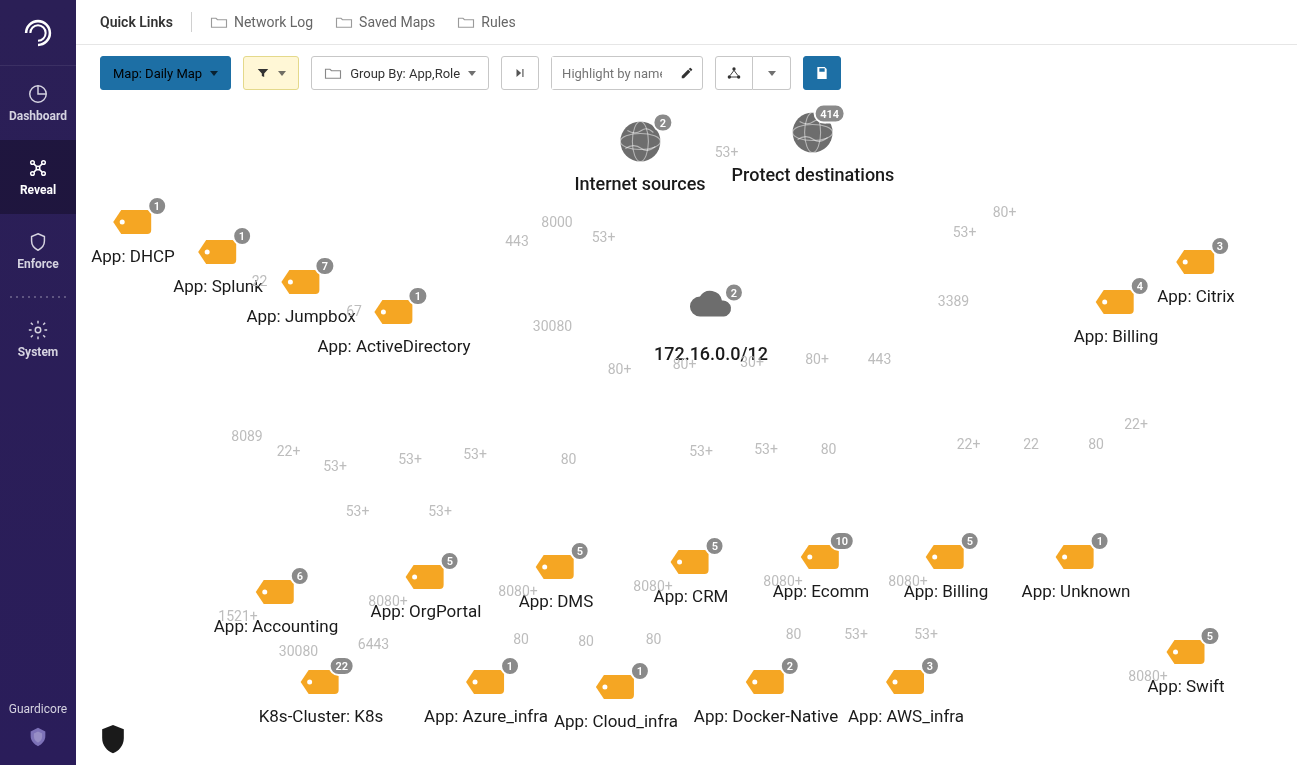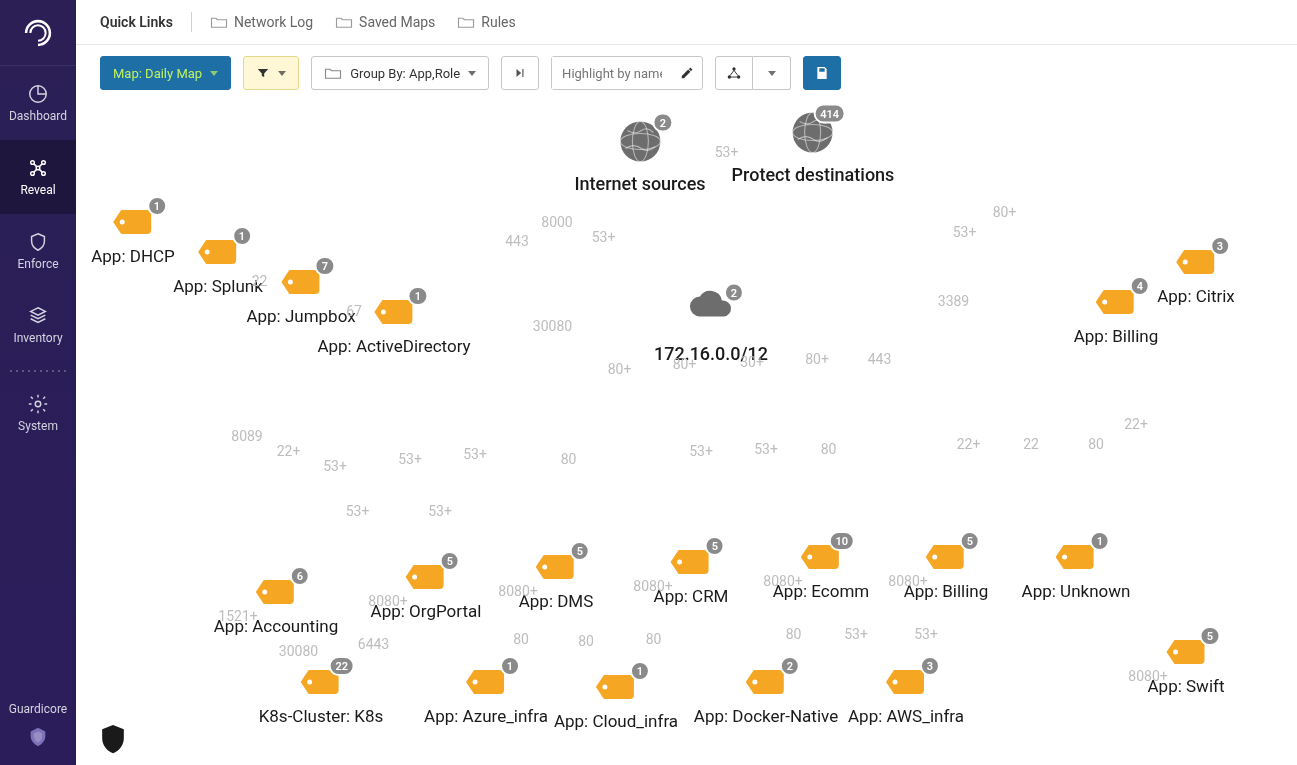--- a/index.html
+++ b/index.html
@@ -3,41 +3,41 @@
 <meta charset="utf-8">
 <style>
   * { box-sizing: border-box; margin: 0; padding: 0; font-family: -apple-system, BlinkMacSystemFont, "Segoe UI", Roboto, Arial, sans-serif; }
   html, body { width: 1297px; height: 765px; overflow: hidden; background: #fff; }
   .app { display: flex; width: 100%; height: 100%; }
 
   
   .sidebar { width: 76px; background: #2a1d5a; background: linear-gradient(180deg,#2b1f56 0%,#2a1d5a 100%); display: flex; flex-direction: column; align-items: center; color: #fff; }
   .logo { width: 76px; height: 66px; display:flex; align-items:center; justify-content:center; border-bottom:1px solid rgba(255,255,255,0.08);}
   .logo svg { width: 34px; height: 34px; }
-  .nav { display:flex; flex-direction:column; width:100%; }
+  .nav { display:flex; flex-direction:column; width:100%;font-weight:bold; }
   .nav-item { display:flex; flex-direction:column; align-items:center; justify-content:center; gap:4px; height:74px; color:#d5d3e0; cursor:pointer; font-size:12px; }
   .nav-item.active { background: rgba(0,0,0,0.28); color:#fff; }
   .nav-item svg { width:22px; height:22px; fill:none; stroke:currentColor; stroke-width:1.6; }
   .nav-spacer { flex:1; }
   .nav-footer { display:flex; flex-direction:column; align-items:center; gap:10px; padding-bottom:14px; color:#d5d3e0; font-size:12px;}
   .dots { width:60px; height:6px; margin:6px 0 2px; background-image: radial-gradient(circle, rgba(255,255,255,0.25) 1px, transparent 1px); background-size: 6px 6px; }
 
   
   .main { flex:1; display:flex; flex-direction:column; }
   .quickbar { height:45px; border-bottom:1px solid #e6e6e6; display:flex; align-items:center; padding:0 24px; gap:18px; font-size:14px; color:#333; }
   .quickbar .ql-label { font-weight:600; }
   .quickbar .divider { width:1px; height:20px; background:#d0d0d0; }
   .ql-link { display:flex; align-items:center; gap:6px; color:#666; cursor:pointer; }
   .folder-ic { width:18px; height:14px; }
 
   
   .toolbar { height:56px; display:flex; align-items:center; gap:12px; padding:0 24px; }
   .btn { display:inline-flex; align-items:center; gap:8px; height:34px; padding:0 12px; border:1px solid #c7c7c7; border-radius:3px; background:#fff; font-size:13px; color:#333; cursor:pointer; }
   .btn .caret { width:0;height:0;border-left:4px solid transparent;border-right:4px solid transparent;border-top:5px solid currentColor; opacity:.7;}
-  .btn-primary { background:#1d6fa5; border-color:#1d6fa5; color:#bef264; }
+  .btn-primary { background:#1d6fa5; border-color:#1d6fa5; color:#000000; }
   .btn-filter { background:#fff7d6; border-color:#e4d98b; }
   .btn-icon { width:38px; justify-content:center; padding:0; }
   .btn-save { background:#1d6fa5; border-color:#1d6fa5; color:#fff; width:38px; justify-content:center; padding:0;}
   .highlight-wrap { display:flex; align-items:center; border:1px solid #c7c7c7; border-radius:3px; height:34px; background:#fff;}
   .highlight-wrap input { border:none; outline:none; height:32px; padding:0 10px; font-size:13px; width:120px; }
   .highlight-wrap .pencil { width:30px; display:flex; align-items:center; justify-content:center; color:#333;}
   .btn-group { display:flex; }
   .btn-group .btn { border-radius:0; }
   .btn-group .btn:first-child { border-top-left-radius:3px; border-bottom-left-radius:3px; }
   .btn-group .btn:last-child { border-top-right-radius:3px; border-bottom-right-radius:3px; border-left:none;}
@@ -89,26 +89,20 @@
             <circle cx="12" cy="12" r="2"></circle>
             <path d="M7.5 7.5l3 3M16.5 7.5l-3 3M7.5 16.5l3-3M16.5 16.5l-3-3"></path>
           </svg>
           <span>Reveal</span>
         </div>
         <div class="nav-item">
           <svg viewBox="0 0 24 24">
             <path d="M12 3l7 3v5c0 5-3 8-7 10-4-2-7-5-7-10V6l7-3z"></path>
           </svg>
           <span>Enforce</span>
-        </div>
-        <div class="nav-item">
-          <svg viewBox="0 0 24 24">
-            <path d="M12 3l8 4-8 4-8-4 8-4zM4 11l8 4 8-4M4 15l8 4 8-4"></path>
-          </svg>
-          <span>Inventory</span>
         </div>
       </div>
     <div class="dots"></div>
     <div class="nav" id="sidebar-nav2">
         <div class="nav-item">
           <svg viewBox="0 0 24 24">
             <circle cx="12" cy="12" r="3"></circle>
             <path d="M12 2v3M12 19v3M4.2 4.2l2.1 2.1M17.7 17.7l2.1 2.1M2 12h3M19 12h3M4.2 19.8l2.1-2.1M17.7 6.3l2.1-2.1"></path>
           </svg>
           <span>System</span>

